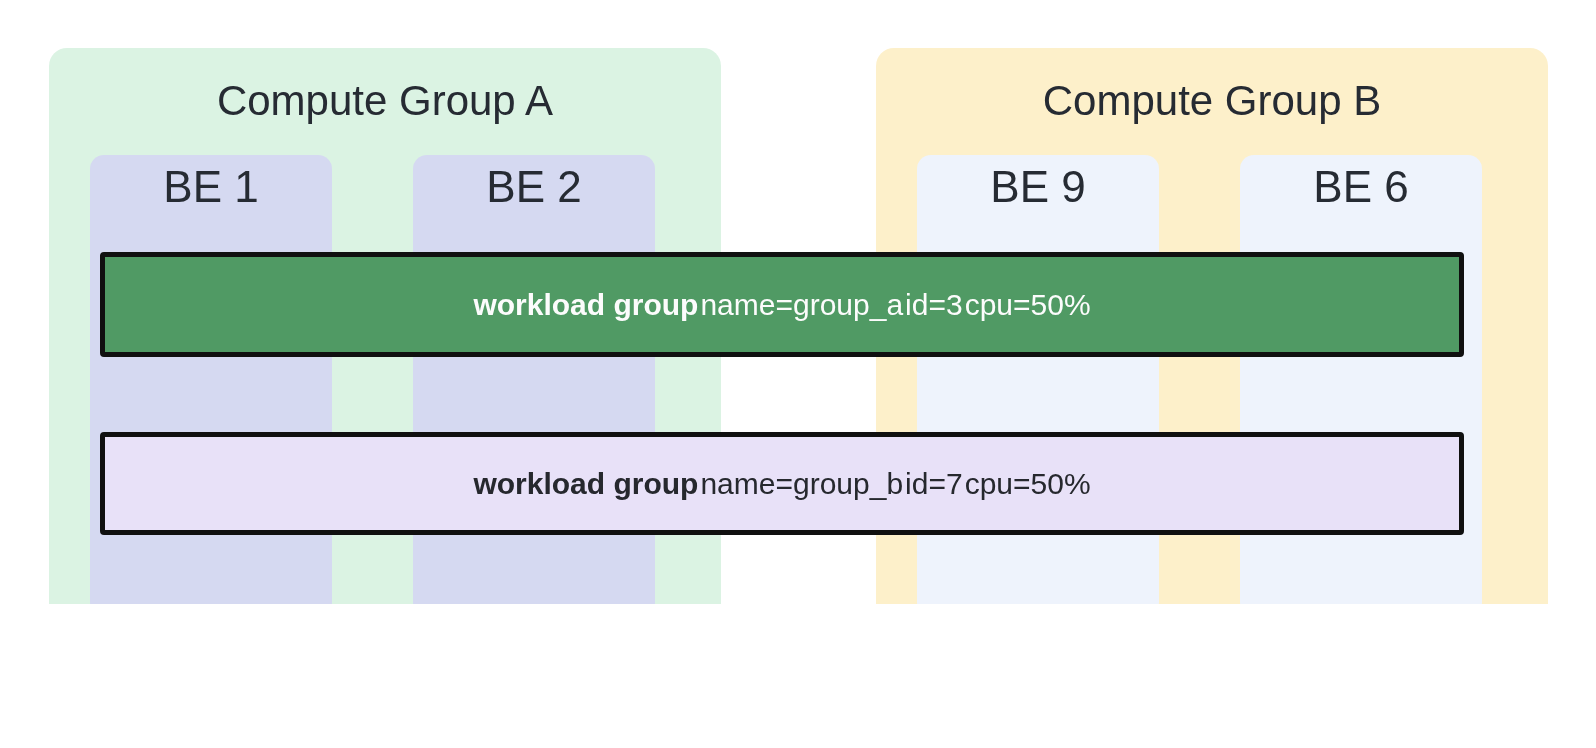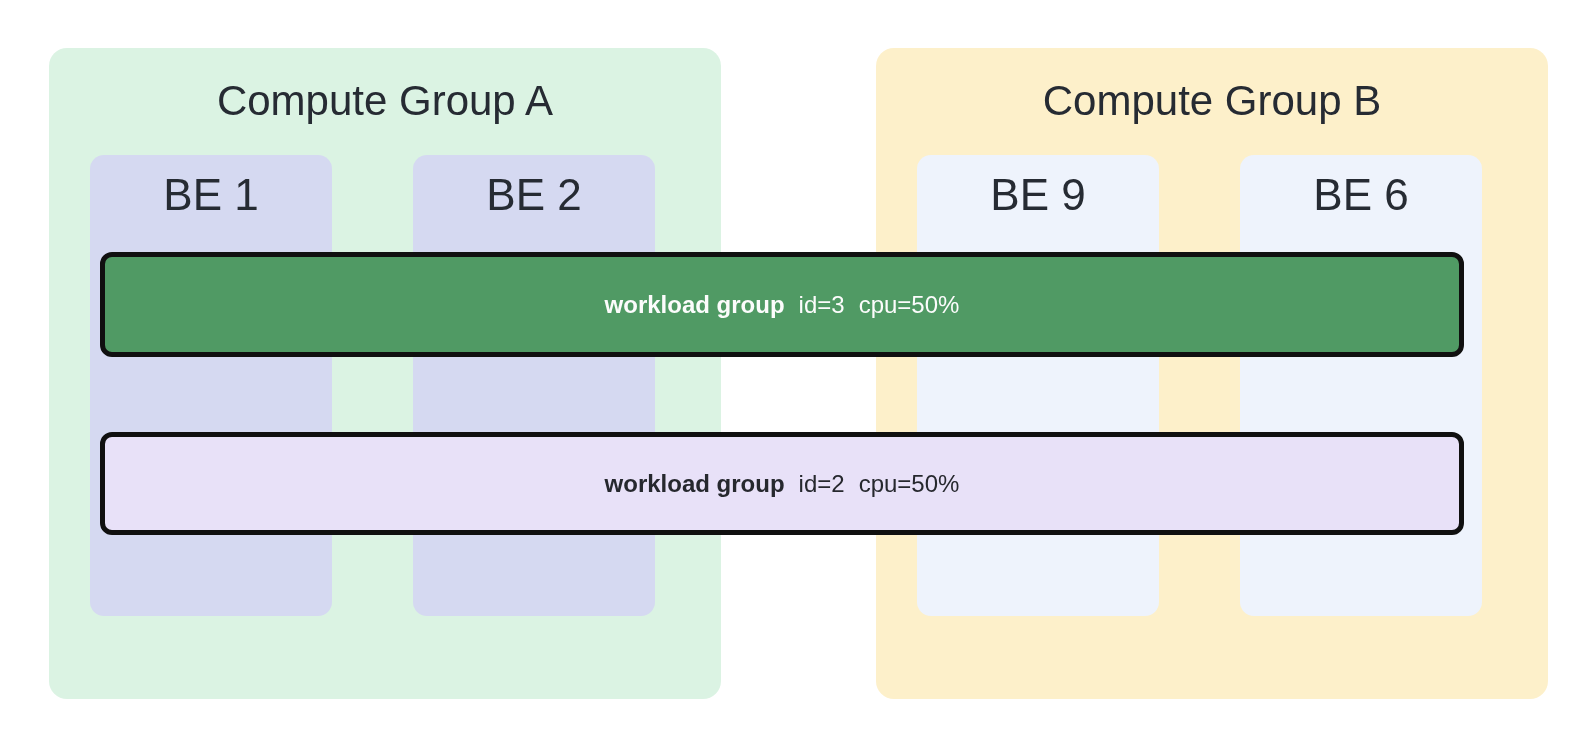--- a/index.html
+++ b/index.html
@@ -1,19 +1,19 @@
 <!DOCTYPE html>
 <html><head>
 <meta charset="utf-8">
 <style>
   html, body { margin: 0; padding: 0; background: #ffffff; }
   .canvas {
     position: relative;
     width: 1596px;
-    height: 748px;
+    height: 604px;
     background: #ffffff;
     font-family: "Liberation Sans", sans-serif;
     overflow: hidden;
   }
   
   .compute-group {
     position: absolute;
     top: 48px;
     height: 651px;
     width: 672px;
@@ -37,40 +37,40 @@
     height: 461px;
     border-radius: 14px;
   }
   .be-a { background: #d5d9f1; }
   .be-b { background: #eef3fc; }
   .be-1 { left: 90px; }
   .be-2 { left: 413px; }
   .be-3 { left: 917px; }
   .be-4 { left: 1240px; }
   .be-label {
-    margin-top: 14px;
+    margin-top: 6px;
     text-align: center;
     font-size: 44px;
     line-height: 52px;
     font-weight: 400;
     color: #262b33;
   }
   
   .workload-bar {
     position: absolute;
     left: 100px;
     width: 1364px;
     box-sizing: border-box;
     border: 5px solid #101010;
-    border-radius: 12px;
+    border-radius: 4px;
     display: flex;
     align-items: center;
     justify-content: center;
-    gap: 14px;
-    font-size: 24px;
+    gap: 2px;
+    font-size: 30px;
     z-index: 2;
   }
   .wg-a { top: 252px; height: 105px; background: #509a64; color: #fcfcfc; }
   .wg-b { top: 432px; height: 103px; background: #e8e1f8; color: #26282e; }
   .wg-label { font-weight: 700; }
   .wg-attr  { font-weight: 400; }
 </style>
 </head>
 <body>
 
@@ -95,23 +95,25 @@
   <div class="be-node be-b be-3">
     <div class="be-label">BE 9</div>
   </div>
 
   <div class="be-node be-b be-4">
     <div class="be-label">BE 6</div>
   </div>
 
   <div class="workload-bar wg-a">
     <span class="wg-label">workload group</span>
+    <span class="wg-attr">name=group_a</span>
     <span class="wg-attr">id=3</span>
     <span class="wg-attr">cpu=50%</span>
   </div>
 
   <div class="workload-bar wg-b">
     <span class="wg-label">workload group</span>
-    <span class="wg-attr">id=2</span>
+    <span class="wg-attr">name=group_b</span>
+    <span class="wg-attr">id=7</span>
     <span class="wg-attr">cpu=50%</span>
   </div>
 
 </div>
 
 </body></html>

